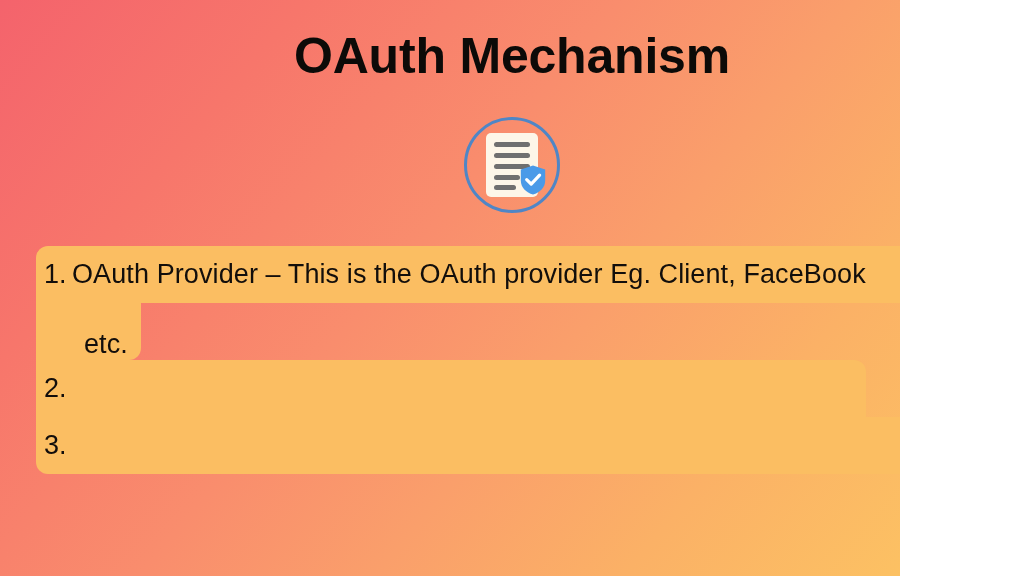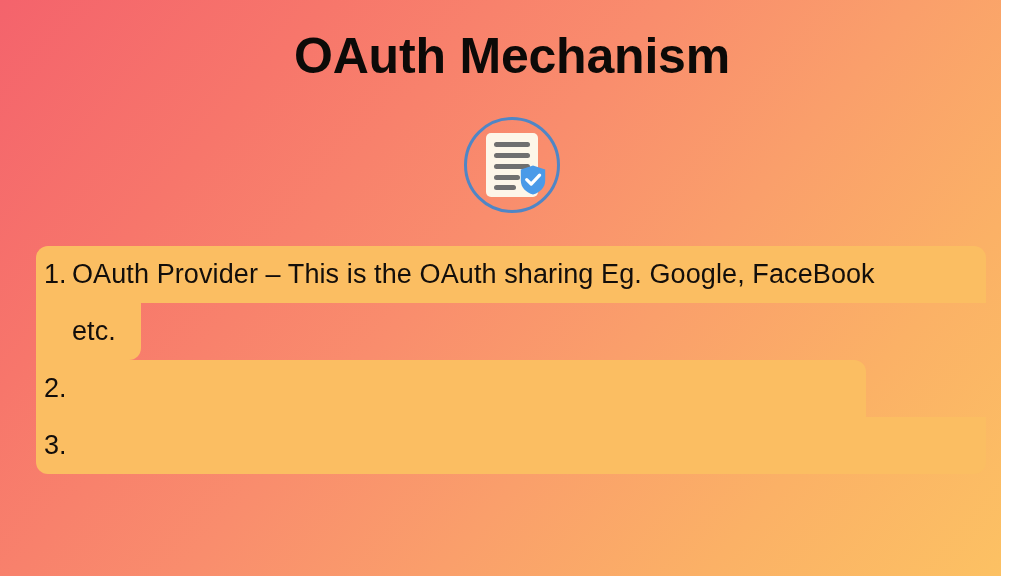--- a/index.html
+++ b/index.html
@@ -8,21 +8,21 @@
   }
   body {
     width: 1024px;
     height: 576px;
     overflow: hidden;
     font-family: "Liberation Sans", sans-serif;
   }
 
   #slide {
     position: relative;
-    width: 1001px;
+    width: 900px;
     height: 576px;
     background:
       linear-gradient(130deg,
         #f4636c 0%,
         #f7766b 22%,
         #f98d6d 45%,
         #fa9f6b 62%,
         #fbb166 80%,
         #fcc163 100%);
     overflow: hidden;
@@ -118,21 +118,21 @@
     left: 8px;
     top: 0;
     height: 57px;
     display: flex;
     align-items: center;
     white-space: nowrap;
     font-size: 27px;
     color: #120e0b;
     letter-spacing: 0.1px;
   }
-  .line-txt.indent { left: 36px; }
+  .line-txt.indent { left: 48px; align-items: flex-end; }
   .num {
     display: inline-block;
     width: 28px;
     flex: 0 0 28px;
   }
 </style>
 </head>
 <body>
 
 <div id="slide">
@@ -153,21 +153,21 @@
       <path d="M6.7 14.6 L11.2 19.1 L19.6 10.2" stroke="#ffffff" stroke-width="3.2" fill="none" stroke-linecap="round" stroke-linejoin="round"></path>
     </svg>
   </div>
 
   <div id="list-block">
 
     <div class="line-row">
       <div class="hl r1"></div>
       <div class="line-txt">
         <span class="num">1.</span>
-        <span>OAuth Provider – This is the OAuth sharing Eg. Google, FaceBook</span>
+        <span>OAuth Provider – This is the OAuth provider Eg. Client, FaceBook</span>
       </div>
     </div>
 
     <div class="line-row">
       <div class="hl r2"></div>
       <div class="line-txt indent">
         <span>etc.</span>
       </div>
     </div>
 

